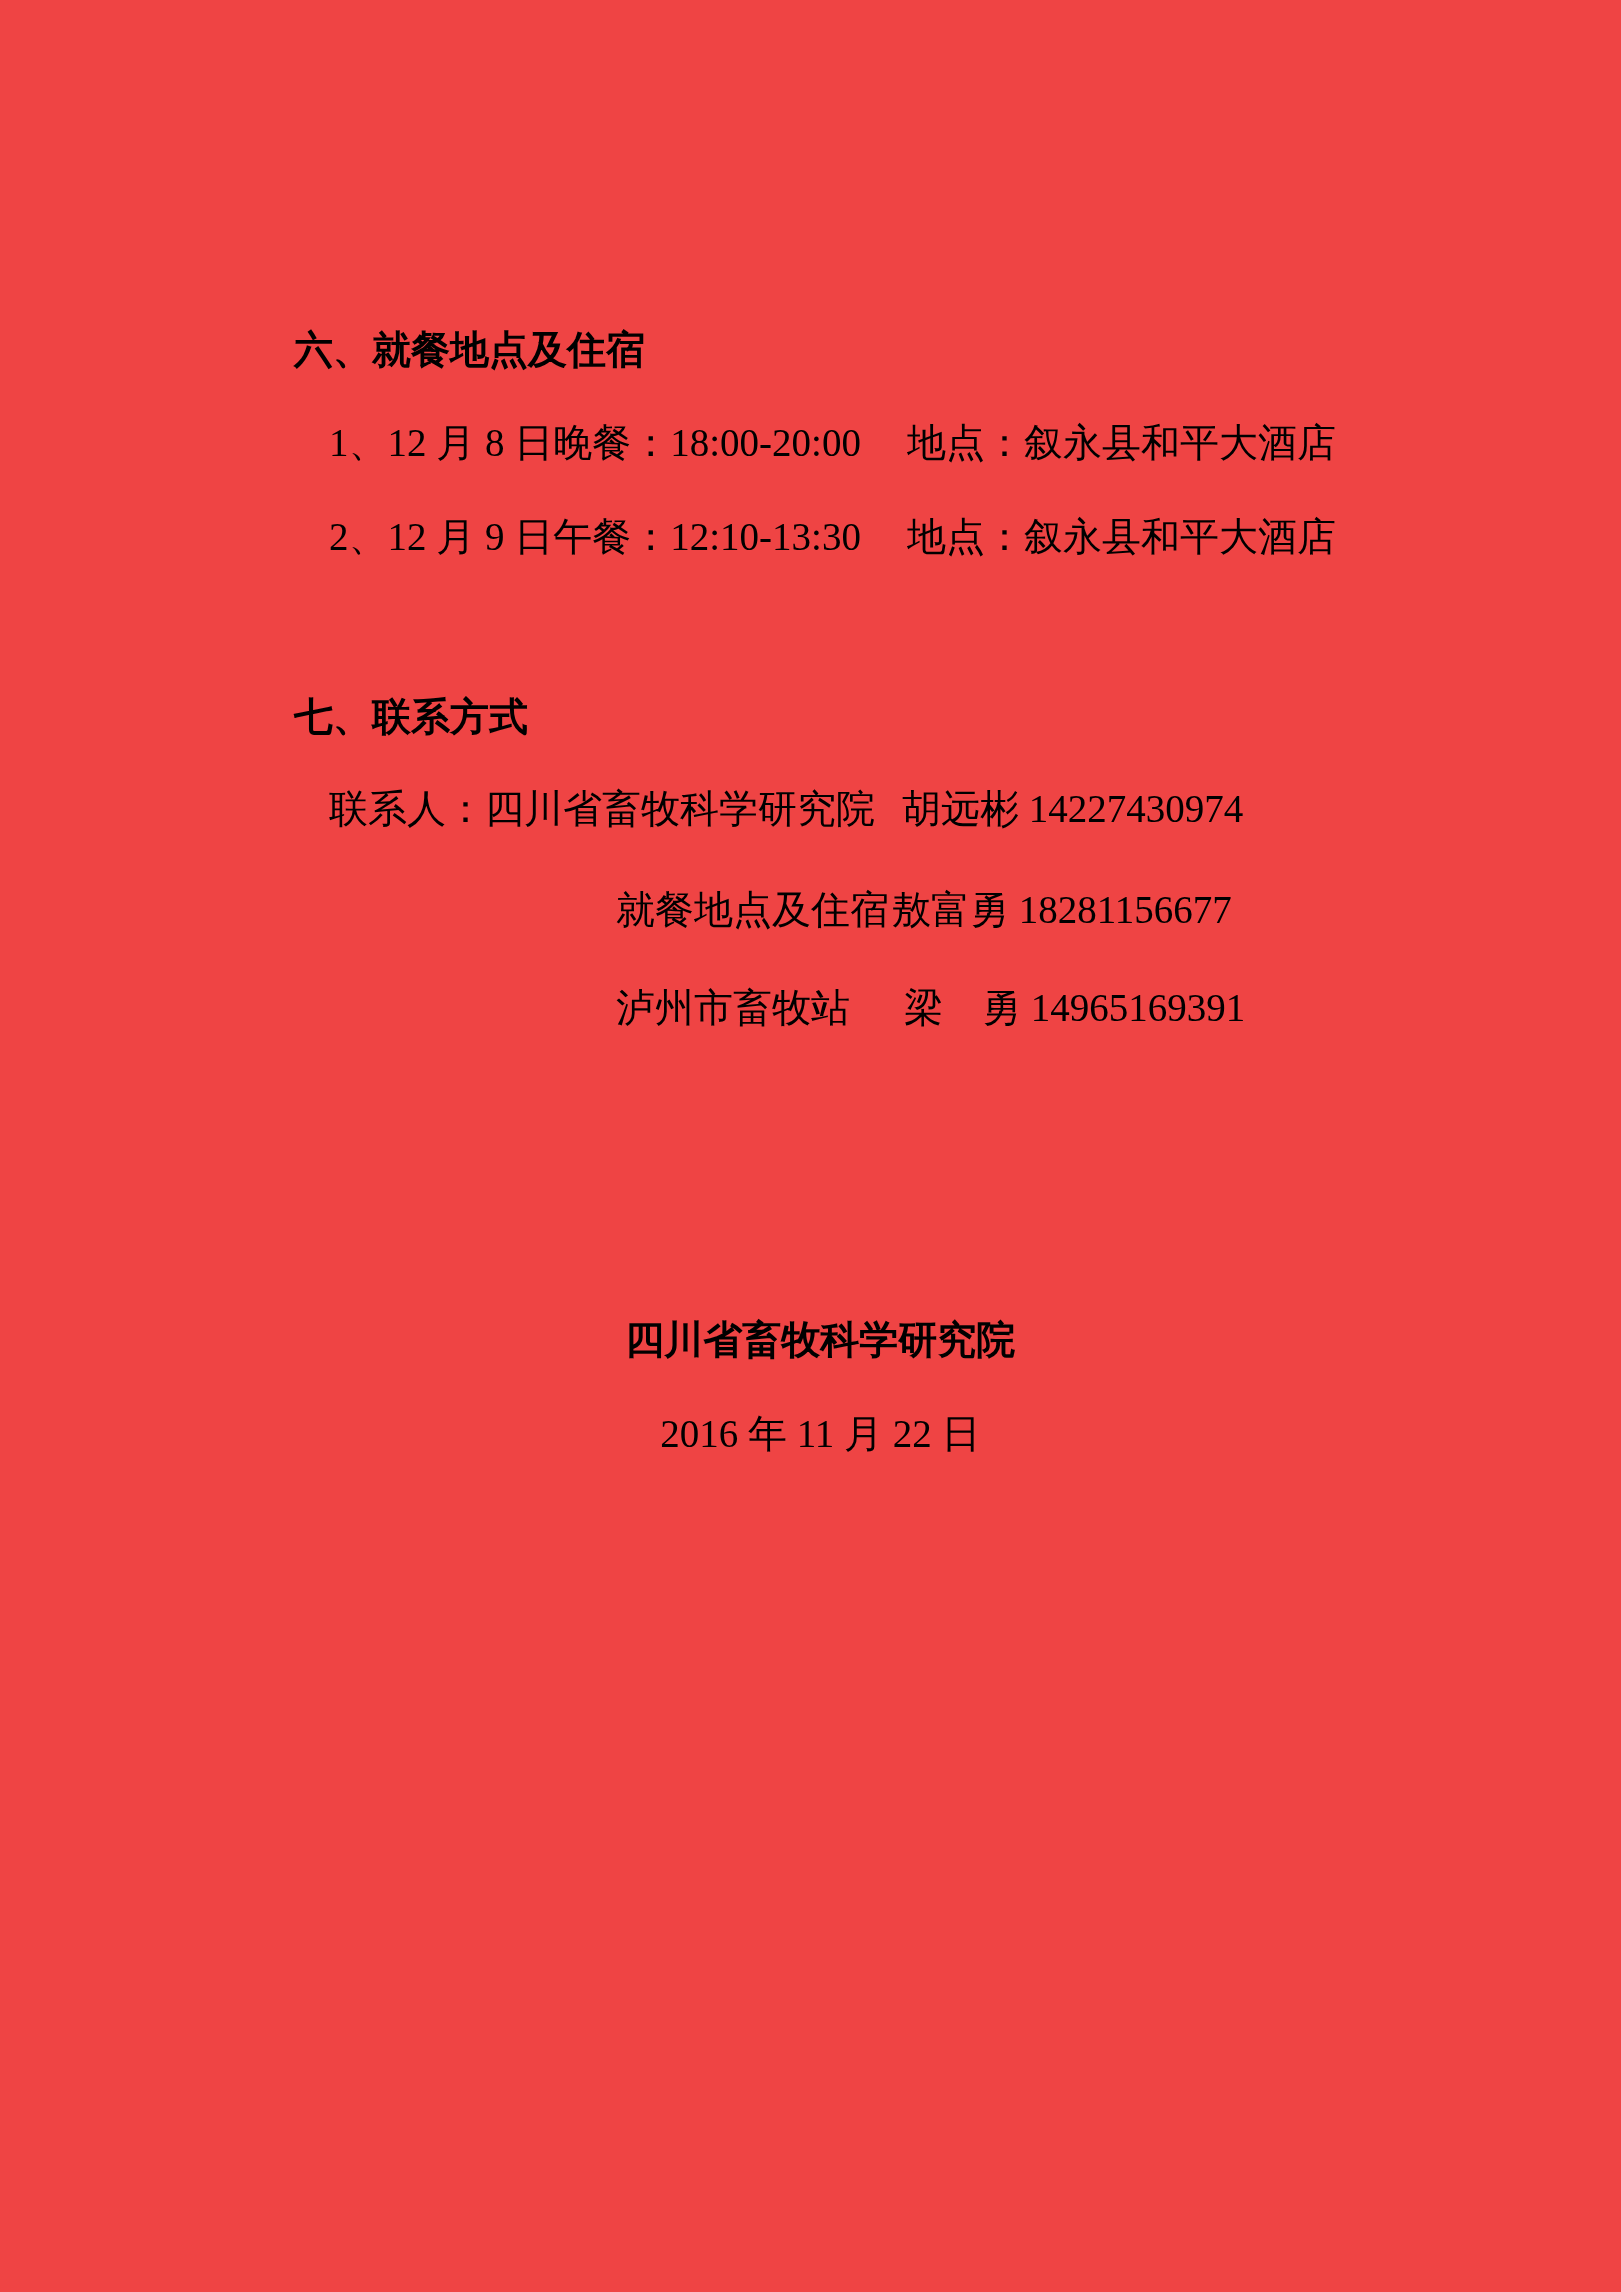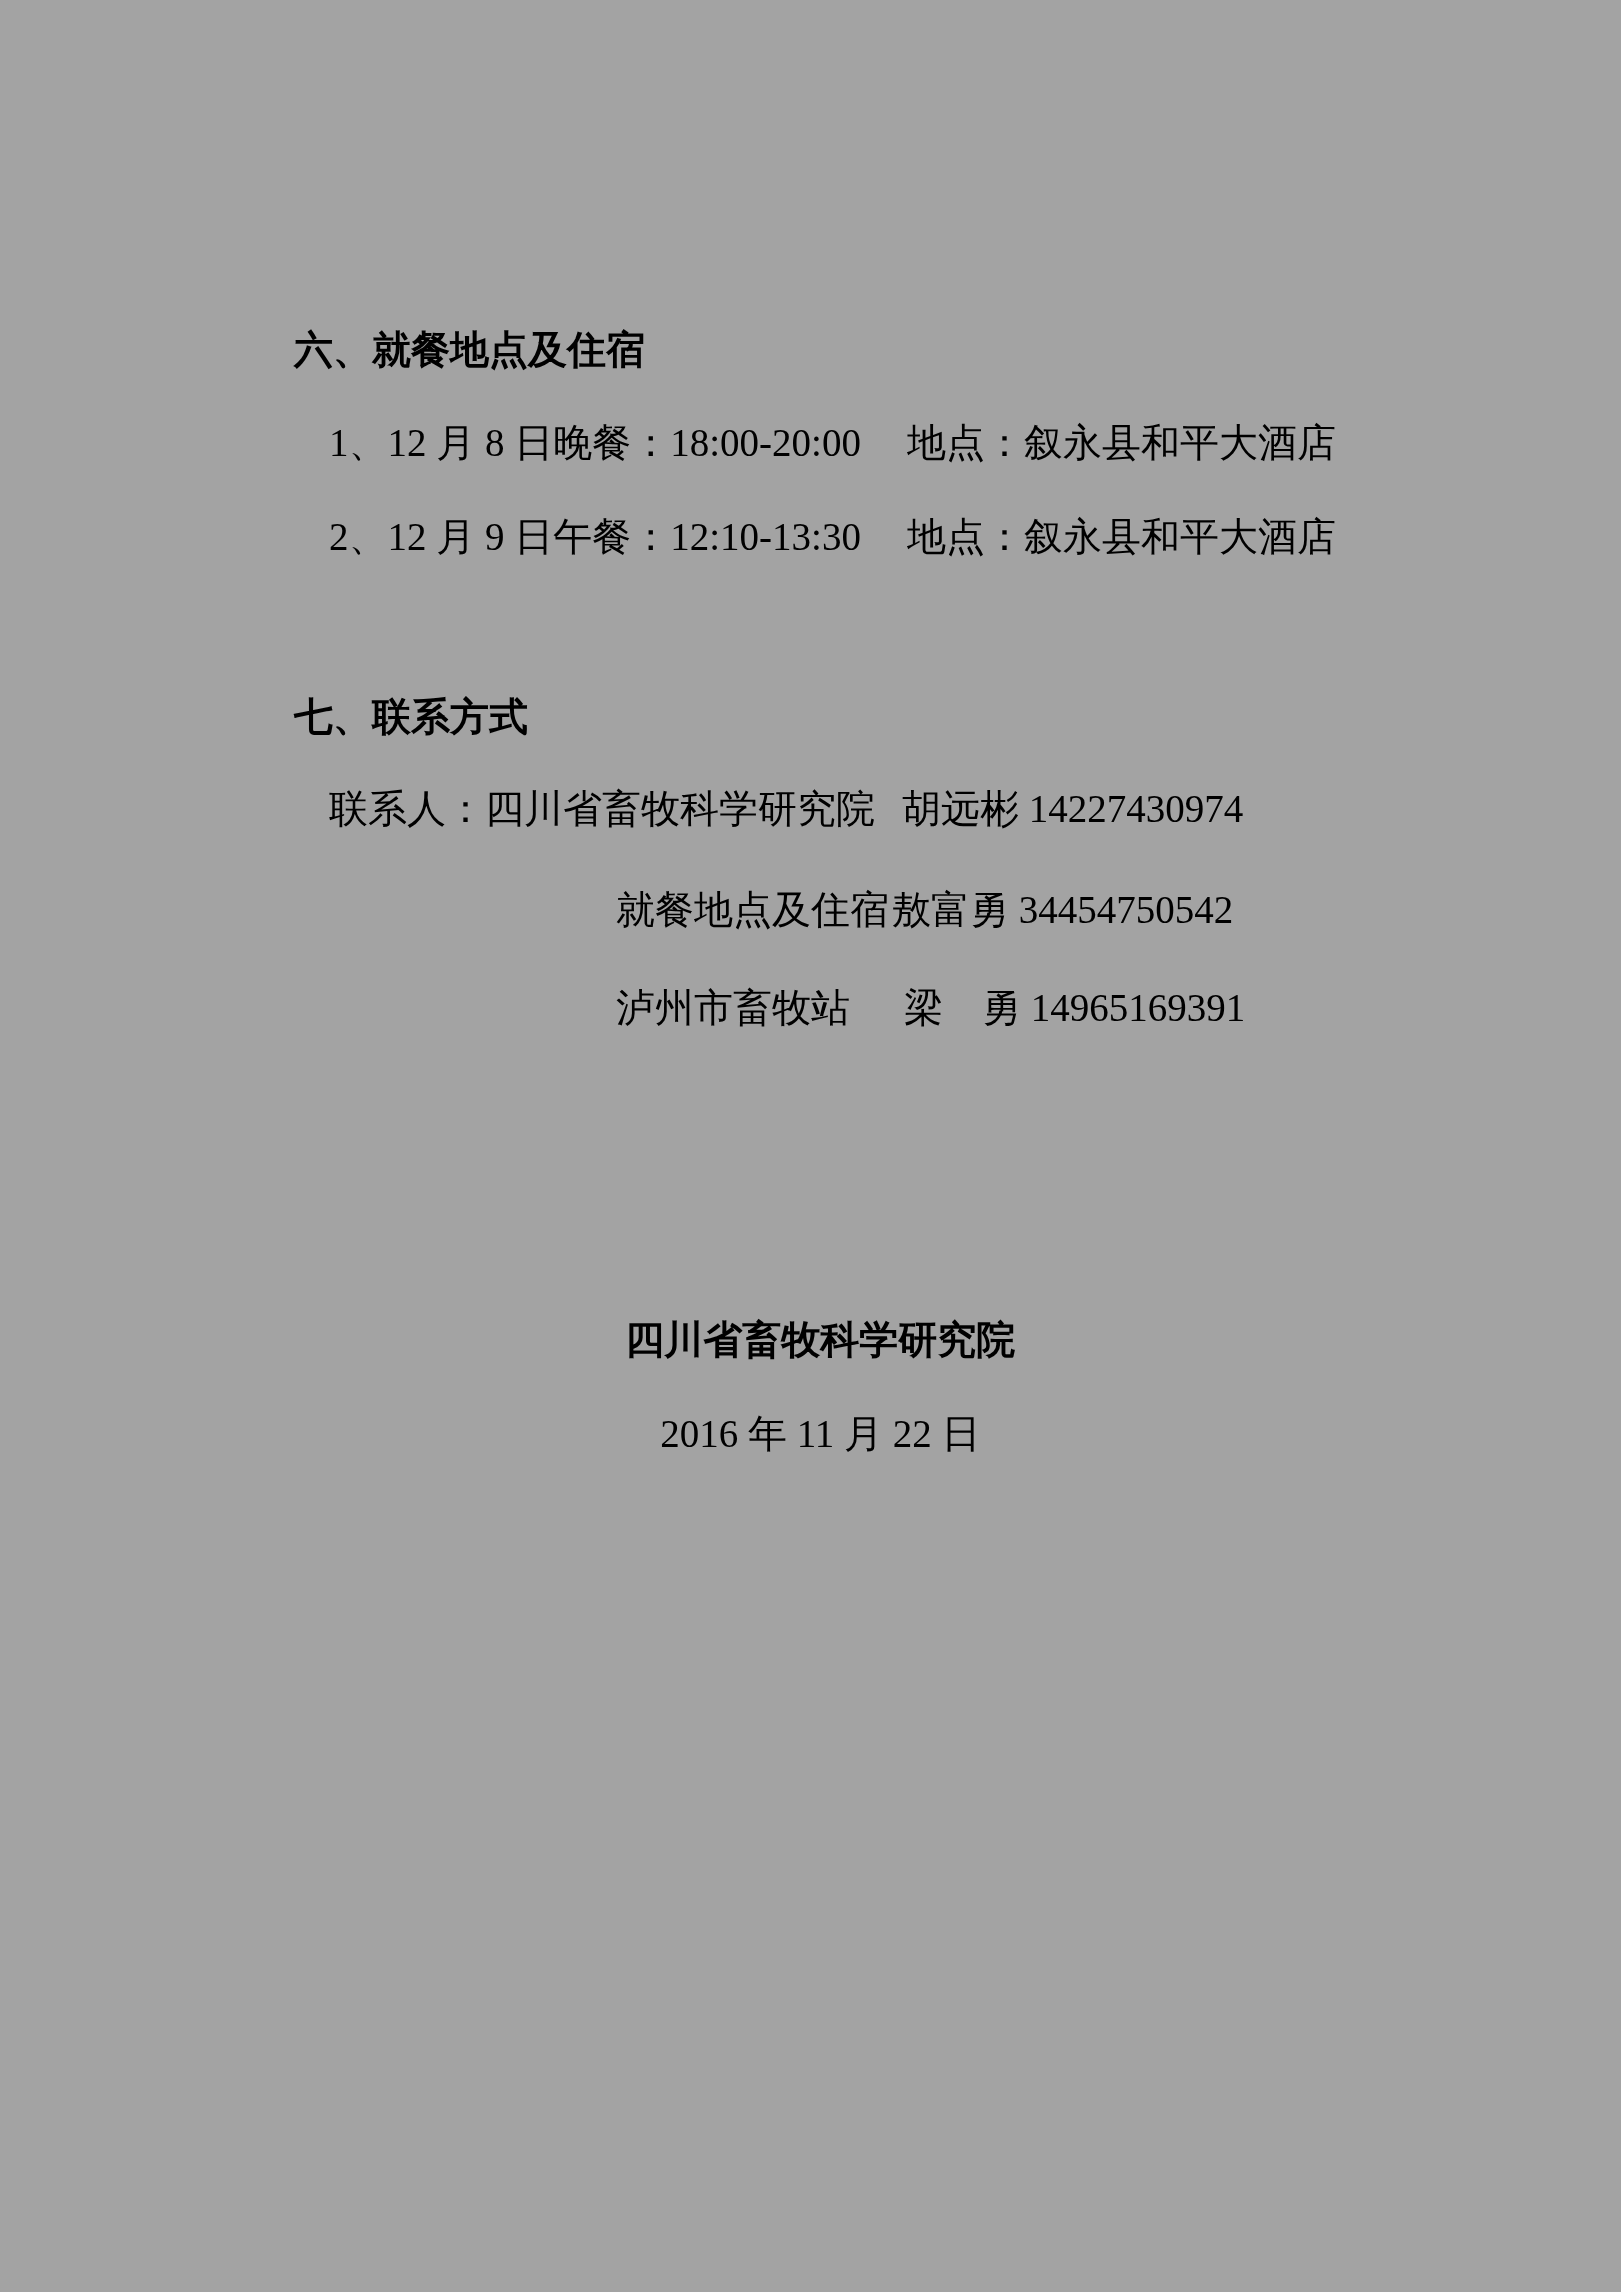--- a/index.html
+++ b/index.html
@@ -4,21 +4,21 @@
 <style>
   html, body {
     margin: 0;
     padding: 0;
     background: #ffffff;
   }
   .page {
     position: relative;
     width: 1621px;
     height: 2293px;
-    background: #a3a3a3;
+    background: #ef4444;
     overflow: hidden;
     font-family: "Liberation Serif", "DejaVu Serif", serif;
     color: #000000;
   }
   .line {
     position: absolute;
     left: 294px;
     width: 1327px;
     height: 51px;
     font-size: 39px;
@@ -73,21 +73,21 @@
 
   <div class="line heading" style="top:694px">七、联系方式</div>
 
   <div class="line" style="top:786px">
     <span class="seg">联系人：四川省畜牧科学研究院</span>
     <span class="seg" style="left:573px">胡远彬 14227430974</span>
   </div>
 
   <div class="line indent-contact" style="top:887px">
     <span class="seg">就餐地点及住宿</span>
-    <span class="seg" style="left:276px">敖富勇 34454750542</span>
+    <span class="seg" style="left:276px">敖富勇 18281156677</span>
   </div>
 
   <div class="line indent-contact" style="top:985px">
     <span class="seg">泸州市畜牧站</span>
     <span class="seg" style="left:288px">梁　勇 14965169391</span>
   </div>
 
   <div class="centered org-line" style="top:1317px">四川省畜牧科学研究院</div>
 
   <div class="centered" style="top:1411px">2016 年 11 月 22 日</div>

